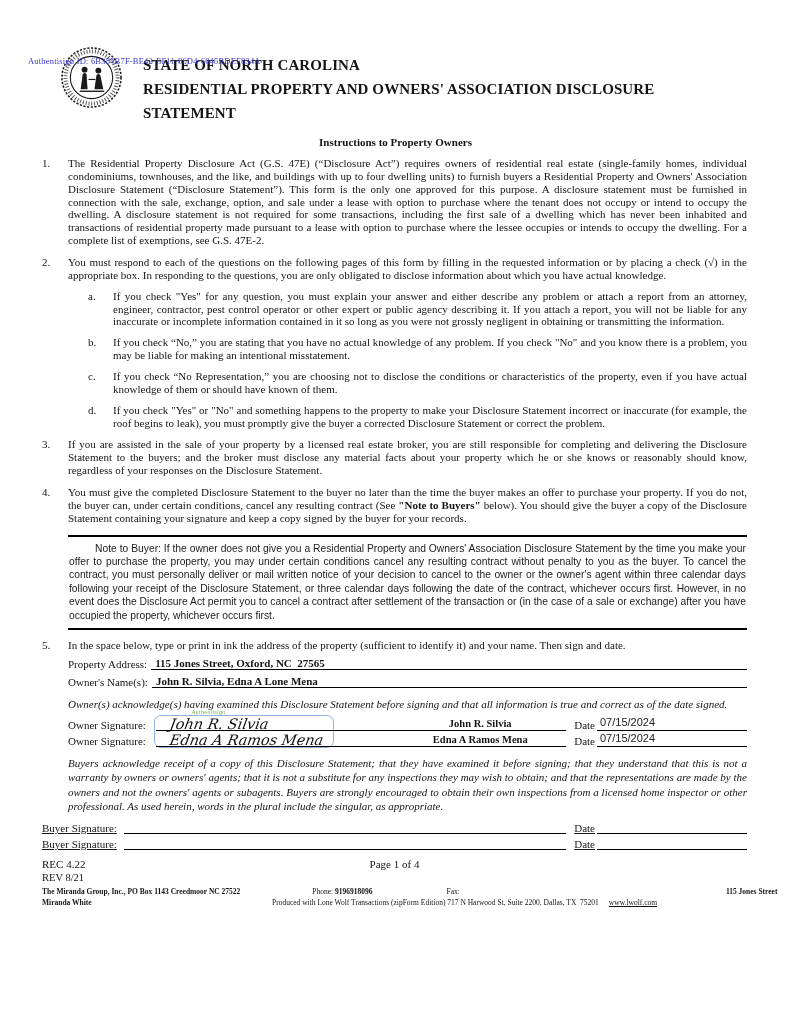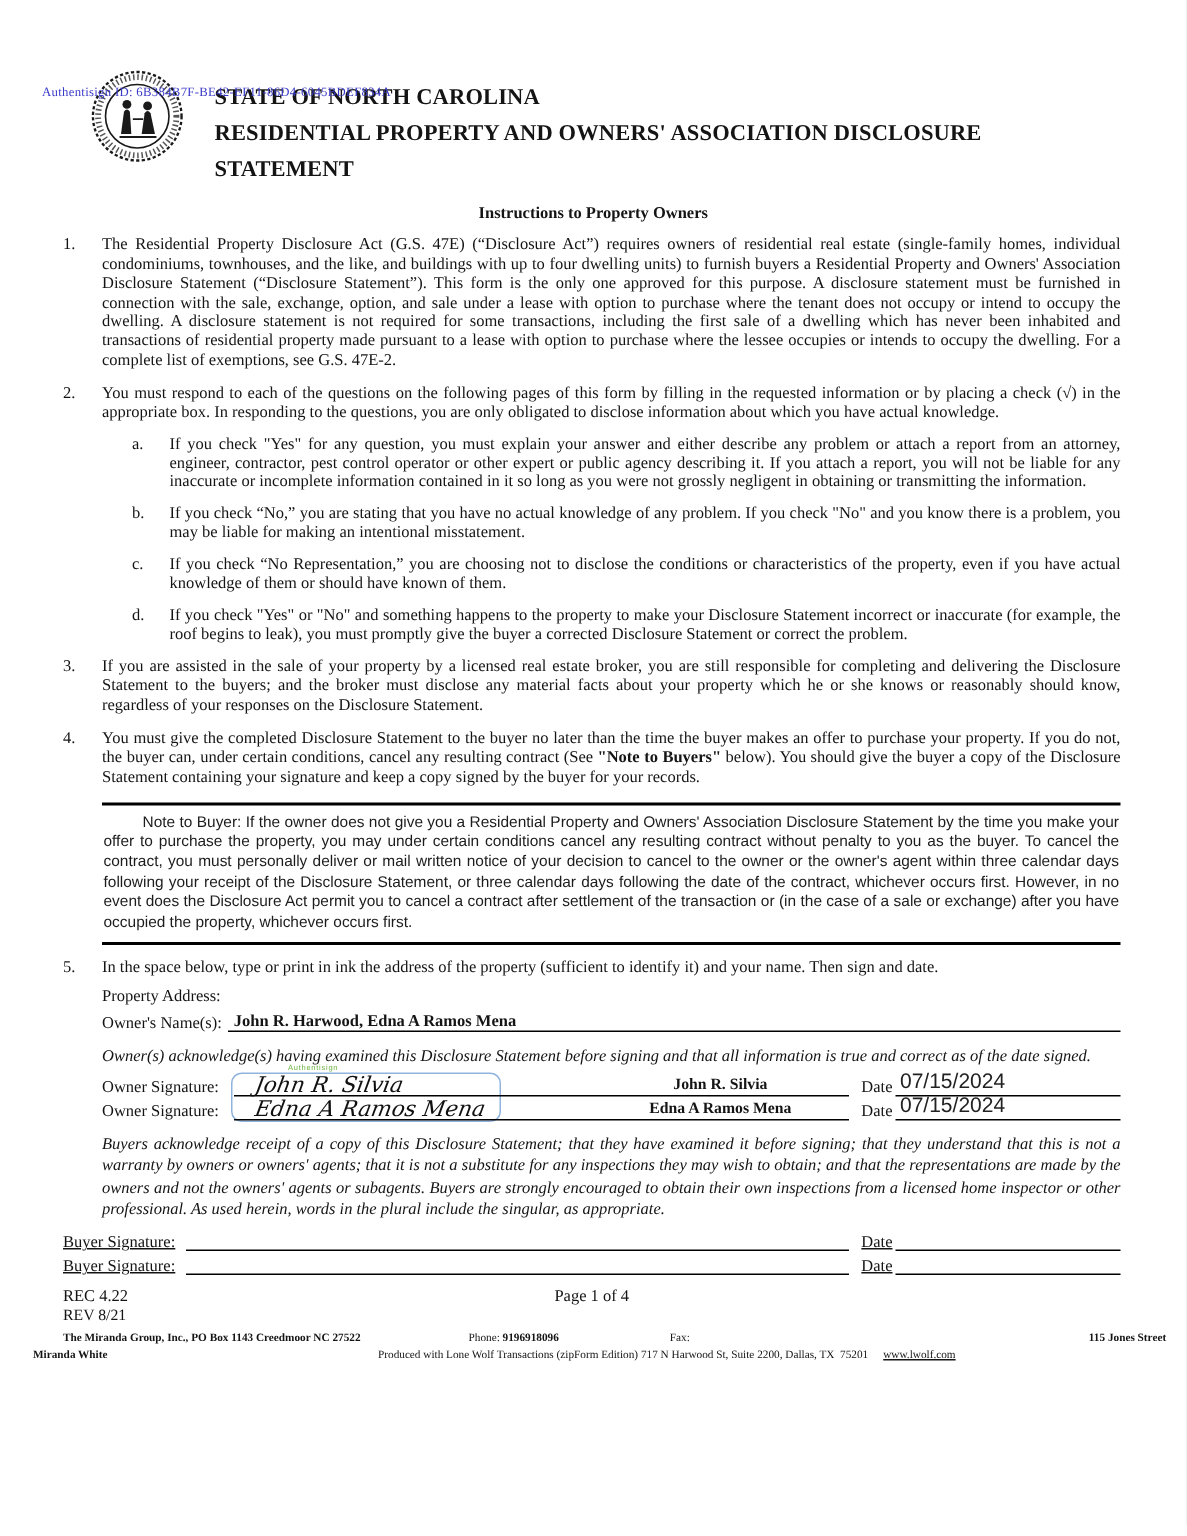--- a/index.html
+++ b/index.html
@@ -67,39 +67,39 @@
     font-family:"DejaVu Serif", serif; font-style:italic; font-size:14.5px;
     transform:skewX(-10deg); white-space:nowrap; color:#101010;
   }
   .sig-typed-cell {
     flex:none; width:172px; border-bottom:1px solid #000;
     text-align:center; font-weight:bold; font-size:10.5px; padding-bottom:1px;
   }
   .date-label { flex:none; padding:0 2px 0 8px; }
   .date-cell {
     flex:none; width:150px; border-bottom:1px solid #000;
-    font-family:"Liberation Sans", sans-serif; font-size:14px;
+    font-family:"Liberation Sans", sans-serif; font-size:11px;
     padding:0 0 2px 3px; color:#222;
   }
   .blank-cell-long { flex:1; border-bottom:1px solid #000; height:100%; }
   .buyer-row { display:flex; align-items:flex-end; height:16px;text-decoration:underline; }
   .buyer-label { flex:none; width:82px; }
 
   .footer-row1 { display:flex; margin:8px 44px 0 42px; font-size:11px; }
   .footer-row1 .cell { flex:1; }
   .footer-row1 .center { text-align:center; }
   .footer-rev { margin:2px 44px 0 42px; font-size:10.5px; }
   .firm-row { display:flex; align-items:baseline; margin:4px 28px 0 42px; font-size:7.5px;gap:36px; }
   .firm-name { font-weight:bold; flex:none; }
   .firm-spacer { flex:1; }
   .phone-group { flex:none; }
   .phone-number { font-weight:bold; }
   .fax-group { flex:none; margin-left:38px; }
   .prop-ref { flex:none; margin-left:230px; font-weight:bold; }
-  .agent-row { display:flex; align-items:baseline; margin:2px 28px 0 22px; font-size:7.5px; }
+  .agent-row { display:flex; align-items:baseline; margin:2px 28px 0 42px; font-size:7.5px; }
   .agent-name { font-weight:bold; flex:none; width:230px; }
   .produced-text { flex:none; white-space:pre-wrap; }
   .website-link { margin-left:10px; text-decoration:underline; color:#141414; cursor:pointer; }
 </style>
 </head>
 <body>
 
 <div class="page">
 
   <div class="auth-id">Authentisign ID: 6B384B7F-BE42-EF11-86D4-6045BDEF834A</div>
@@ -167,24 +167,25 @@
       <p class="note-text">Note to Buyer: If the owner does not give you a Residential Property and Owners' Association Disclosure Statement by the time you make your offer to purchase the property, you may under certain conditions cancel any resulting contract without penalty to you as the buyer. To cancel the contract, you must personally deliver or mail written notice of your decision to cancel to the owner or the owner's agent within three calendar days following your receipt of the Disclosure Statement, or three calendar days following the date of the contract, whichever occurs first. However, in no event does the Disclosure Act permit you to cancel a contract after settlement of the transaction or (in the case of a sale or exchange) after you have occupied the property, whichever occurs first.</p>
     </div>
 
     <div class="item">
       <span class="num">5.</span>
       <span class="txt">In the space below, type or print in ink the address of the property (sufficient to identify it) and your name. Then sign and date.</span>
     </div>
 
     <div class="field-row">
       <span class="field-label">Property Address:</span>
+      <span class="field-value">115 Jones Street, Oxford, NC  27565</span>
     </div>
     <div class="field-row">
       <span class="field-label">Owner's Name(s):</span>
-      <span class="field-value">John R. Harwood, Edna A Ramos Mena</span>
+      <span class="field-value">John R. Silvia, Edna A Lone Mena</span>
     </div>
 
     <div class="ack">Owner(s) acknowledge(s) having examined this Disclosure Statement before signing and that all information is true and correct as of the date signed.</div>
 
     <div class="sig-area">
       <div class="sig-widget"></div>
       <div class="sig-watermark">Authentisign</div>
 
       <div class="sig-row">
         <span class="sig-label">Owner Signature:</span>

